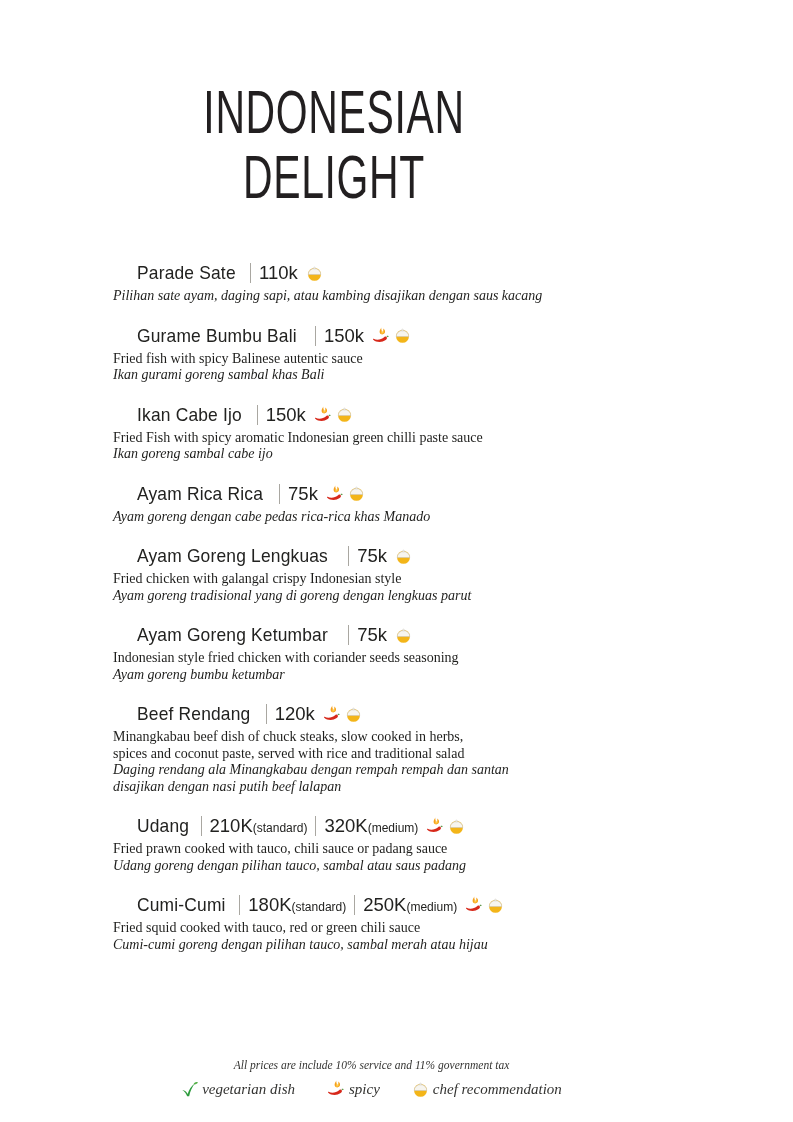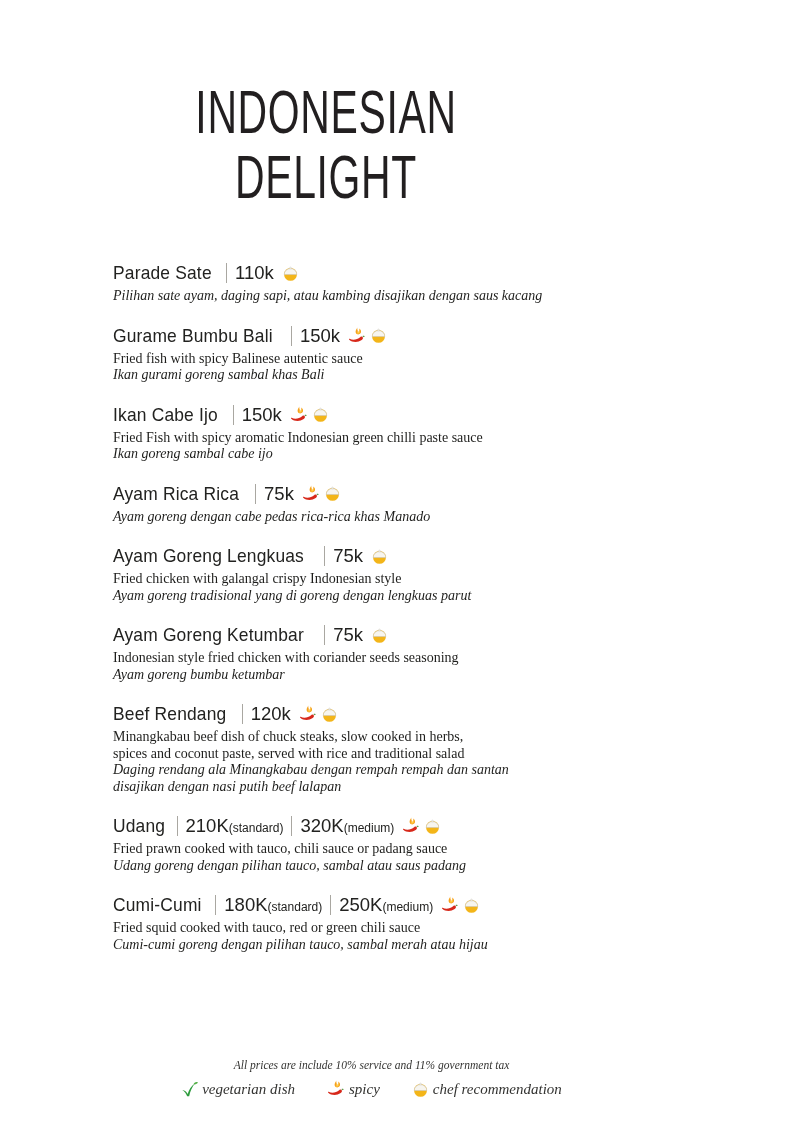--- a/index.html
+++ b/index.html
@@ -15,20 +15,21 @@
 
   
   .title {
     position: absolute;
     top: 82px;
     left: 0;
     width: 652px;
     text-align: center;
     color: #221f20;
     font-family: "Liberation Sans", sans-serif;
+    padding-left: 8px;
   }
   .title-line {
     font-size: 62px;
     line-height: 60px;
     letter-spacing: 1px;
     transform: scaleX(0.66);
     transform-origin: center;
     white-space: nowrap;
     font-weight: 400;
   }
@@ -42,20 +43,21 @@
     width: 620px;
   }
   .item { margin-bottom: 18px; }
   .item-head {
     display: flex;
     align-items: center;
     height: 26px;
     margin-bottom: 2px;
     font-family: "Liberation Sans", sans-serif;
     color: #222220;
+    margin-left: 24px;
   }
   .item-name {
     font-size: 18.5px;
     letter-spacing: 0.2px;
     transform: scaleX(0.94);
     transform-origin: left center;
     white-space: nowrap;
   }
   .sep {
     width: 1px;

